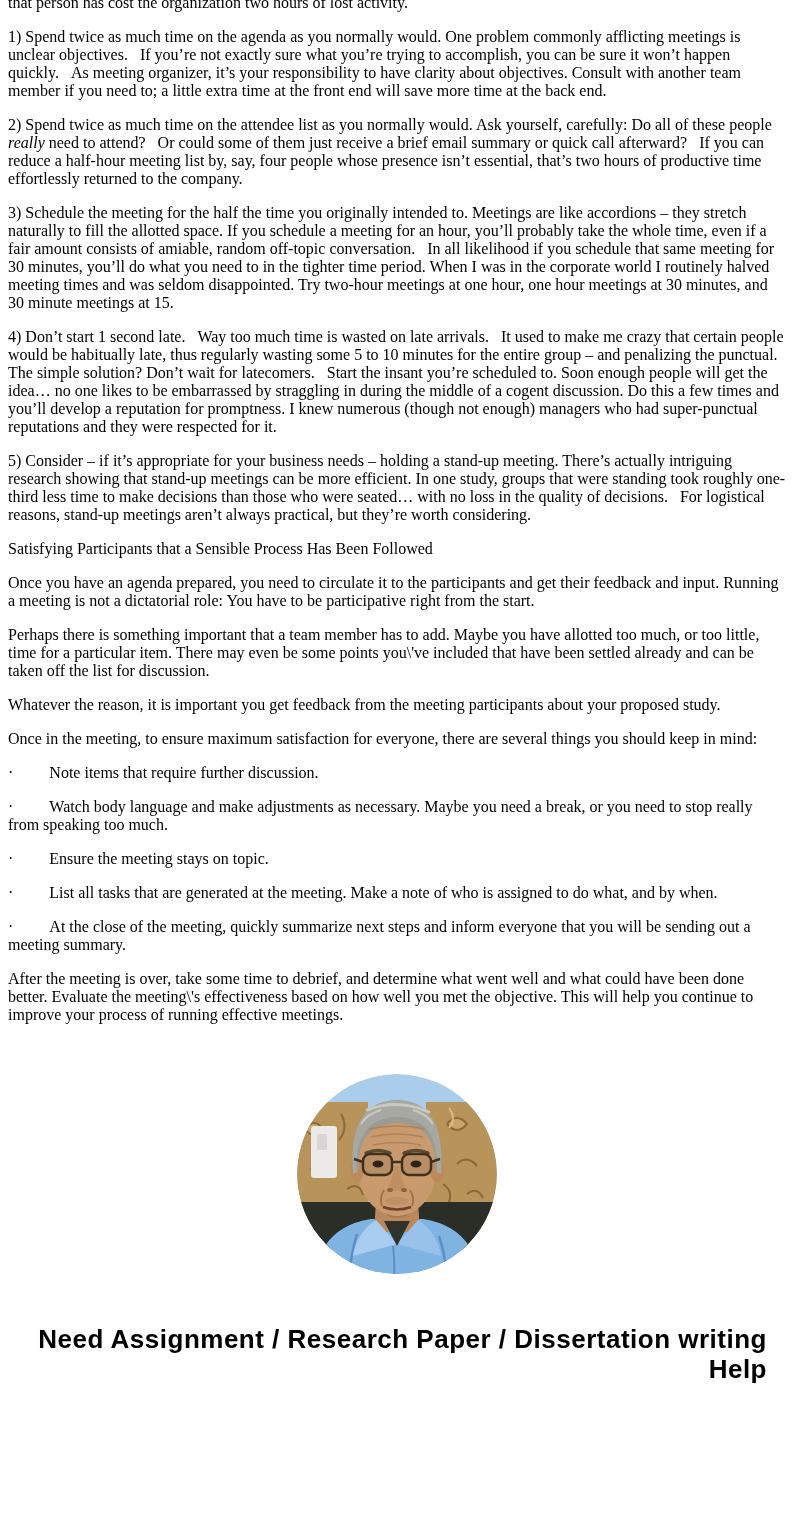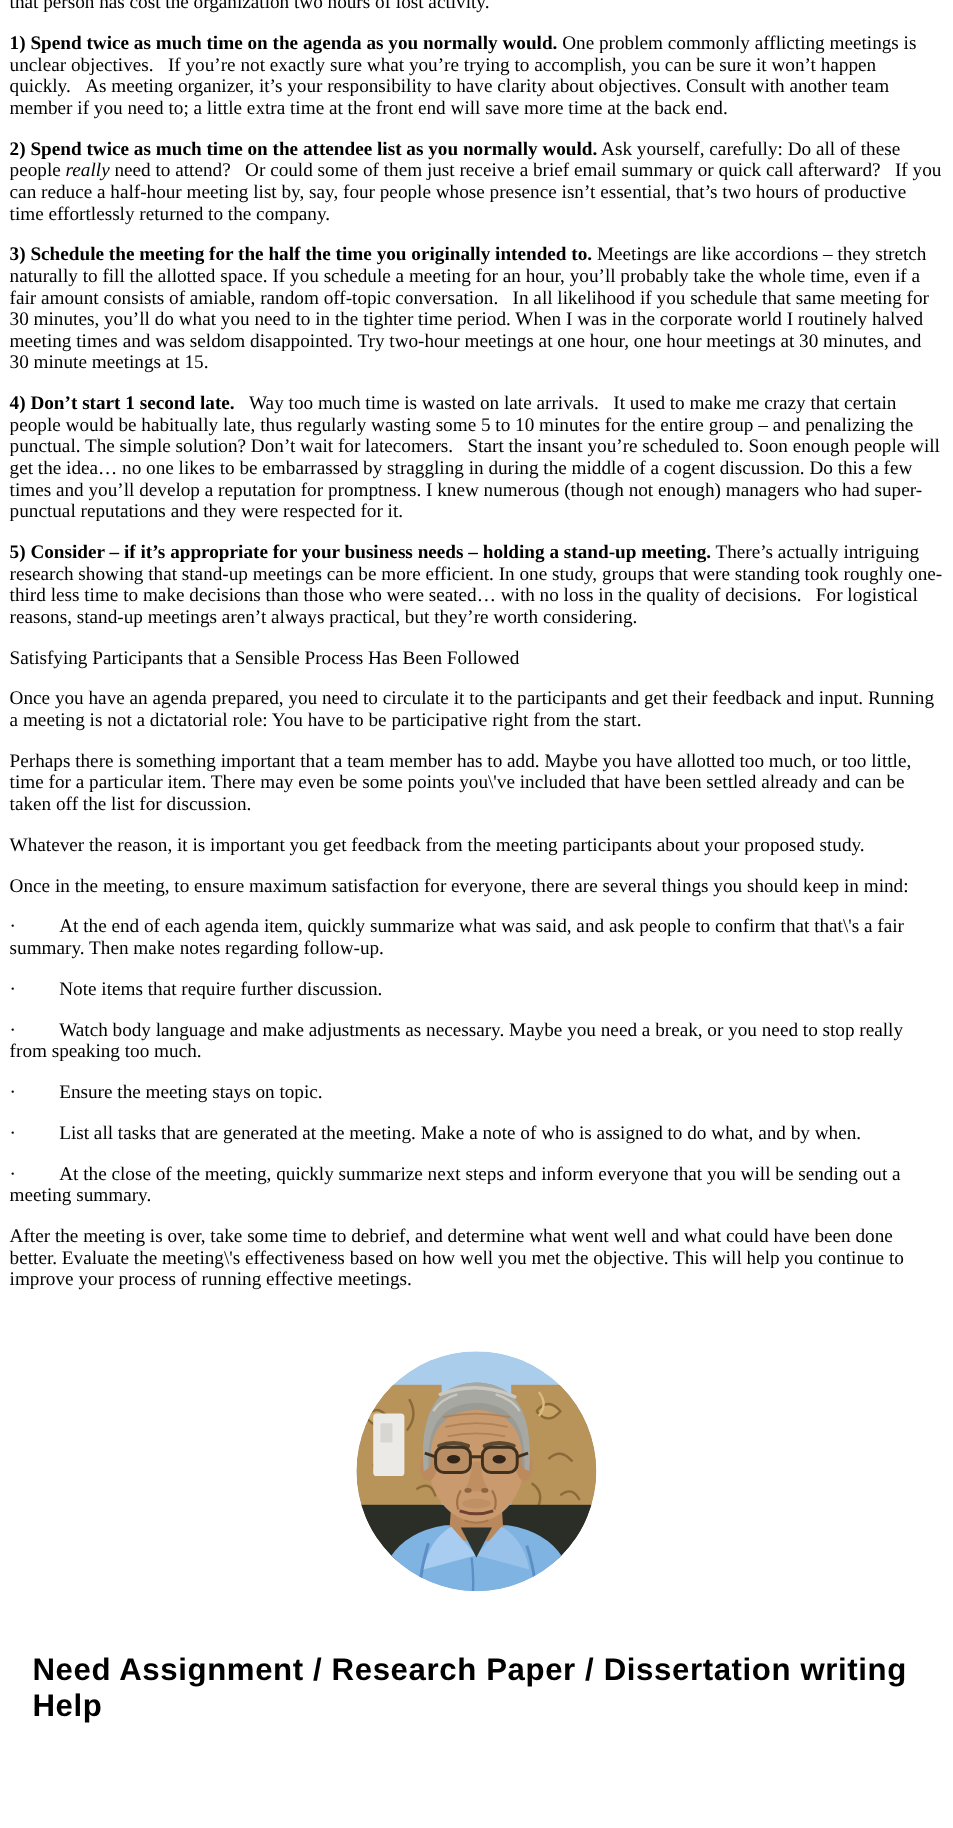--- a/index.html
+++ b/index.html
@@ -12,34 +12,34 @@
     margin: 0 auto;
     background: #ffffff;
     color: #000000;
     font-family: "Liberation Serif", serif;
     font-size: 16px;
     line-height: 18px;
     overflow: hidden;
   }
   .doc p { margin: 16px 0; }
   .doc p.partial { margin-top: -14px; }
-  .doc b { font-weight: bold; }
+  .doc b { font-weight: normal; }
   .doc i { font-style: italic; }
   .bullet-gap { display: inline-block; width: 36px; }
   .photo-wrap { text-align: center; margin-top: 50px; }
   .photo-circle {
     display: inline-block;
     width: 200px; height: 200px;
     border-radius: 50%;
     overflow: hidden;
     vertical-align: top;
   }
   .footer {
     margin-top: 50px;
-    text-align: left;
+    text-align: right;
     font-family: "Liberation Sans", sans-serif;
     font-weight: bold;
     font-size: 26px;
     line-height: 30px;
     letter-spacing: 0.5px;
   }
   .footer div { max-width: 740px; margin: 0 auto; }
 </style>
 </head>
 <body>
@@ -51,21 +51,20 @@
       <p><b>1) Spend twice as much time on the agenda as you normally would.</b><span> One problem commonly afflicting meetings is unclear objectives.&nbsp; &nbsp;If you’re not exactly sure what you’re trying to accomplish, you can be sure it won’t happen quickly.&nbsp; &nbsp;As meeting organizer, it’s your responsibility to have clarity about objectives. Consult with another team member if you need to; a little extra time at the front end will save more time at the back end.</span></p>
       <p><b>2) Spend twice as much time on the attendee list as you normally would.</b><span> Ask yourself, carefully: Do all of these people </span><i>really</i><span> need to attend?&nbsp; &nbsp;Or could some of them just receive a brief email summary or quick call afterward?&nbsp; &nbsp;If you can reduce a half-hour meeting list by, say, four people whose presence isn’t essential, that’s two hours of productive time effortlessly returned to the company.</span></p>
       <p><b>3) Schedule the meeting for the half the time you originally intended to.</b><span> Meetings are like accordions – they stretch naturally to fill the allotted space. If you schedule a meeting for an hour, you’ll probably take the whole time, even if a fair amount consists of amiable, random off-topic conversation.&nbsp; &nbsp;In all likelihood if you schedule that same meeting for 30 minutes, you’ll do what you need to in the tighter time period. When I was in the corporate world I routinely halved meeting times and was seldom disappointed. Try two-hour meetings at one hour, one hour meetings at 30 minutes, and 30 minute meetings at 15.</span></p>
       <p><b>4) Don’t start 1 second late.</b><span>&nbsp; &nbsp;Way too much time is wasted on late arrivals.&nbsp; &nbsp;It used to make me crazy that certain people would be habitually late, thus regularly wasting some 5 to 10 minutes for the entire group – and penalizing the punctual. The simple solution? Don’t wait for latecomers.&nbsp; &nbsp;Start the insant you’re scheduled to. Soon enough people will get the idea… no one likes to be embarrassed by straggling in during the middle of a cogent discussion. Do this a few times and you’ll develop a reputation for promptness. I knew numerous (though not enough) managers who had super-punctual reputations and they were respected for it.</span></p>
       <p><b>5) Consider – if it’s appropriate for your business needs – holding a stand-up meeting.</b><span> There’s actually intriguing research showing that stand-up meetings can be more efficient. In one study, groups that were standing took roughly one-third less time to make decisions than those who were seated… with no loss in the quality of decisions.&nbsp; &nbsp;For logistical reasons, stand-up meetings aren’t always practical, but they’re worth considering.</span></p>
       <p><span>Satisfying Participants that a Sensible Process Has Been Followed</span></p>
       <p><span>Once you have an agenda prepared, you need to circulate it to the participants and get their feedback and input. Running a meeting is not a dictatorial role: You have to be participative right from the start.</span></p>
       <p><span>Perhaps there is something important that a team member has to add. Maybe you have allotted too much, or too little, time for a particular item. There may even be some points you\'ve included that have been settled already and can be taken off the list for discussion.</span></p>
       <p><span>Whatever the reason, it is important you get feedback from the meeting participants about your proposed study.</span></p>
       <p><span>Once in the meeting, to ensure maximum satisfaction for everyone, there are several things you should keep in mind:</span></p>
-      <p><span>·</span><span class="bullet-gap"></span><span>At the end of each agenda item, quickly summarize what was said, and ask people to confirm that that\'s a fair summary. Then make notes regarding follow-up.</span></p>
       <p><span>·</span><span class="bullet-gap"></span><span>Note items that require further discussion.</span></p>
       <p><span>·</span><span class="bullet-gap"></span><span>Watch body language and make adjustments as necessary. Maybe you need a break, or you need to stop really from speaking too much.</span></p>
       <p><span>·</span><span class="bullet-gap"></span><span>Ensure the meeting stays on topic.</span></p>
       <p><span>·</span><span class="bullet-gap"></span><span>List all tasks that are generated at the meeting. Make a note of who is assigned to do what, and by when.</span></p>
       <p><span>·</span><span class="bullet-gap"></span><span>At the close of the meeting, quickly summarize next steps and inform everyone that you will be sending out a meeting summary.</span></p>
       <p><span>After the meeting is over, take some time to debrief, and determine what went well and what could have been done better. Evaluate the meeting\'s effectiveness based on how well you met the objective. This will help you continue to improve your process of running effective meetings.</span></p>
     </div>
 
   <div class="photo-wrap">
     <span class="photo-circle">

